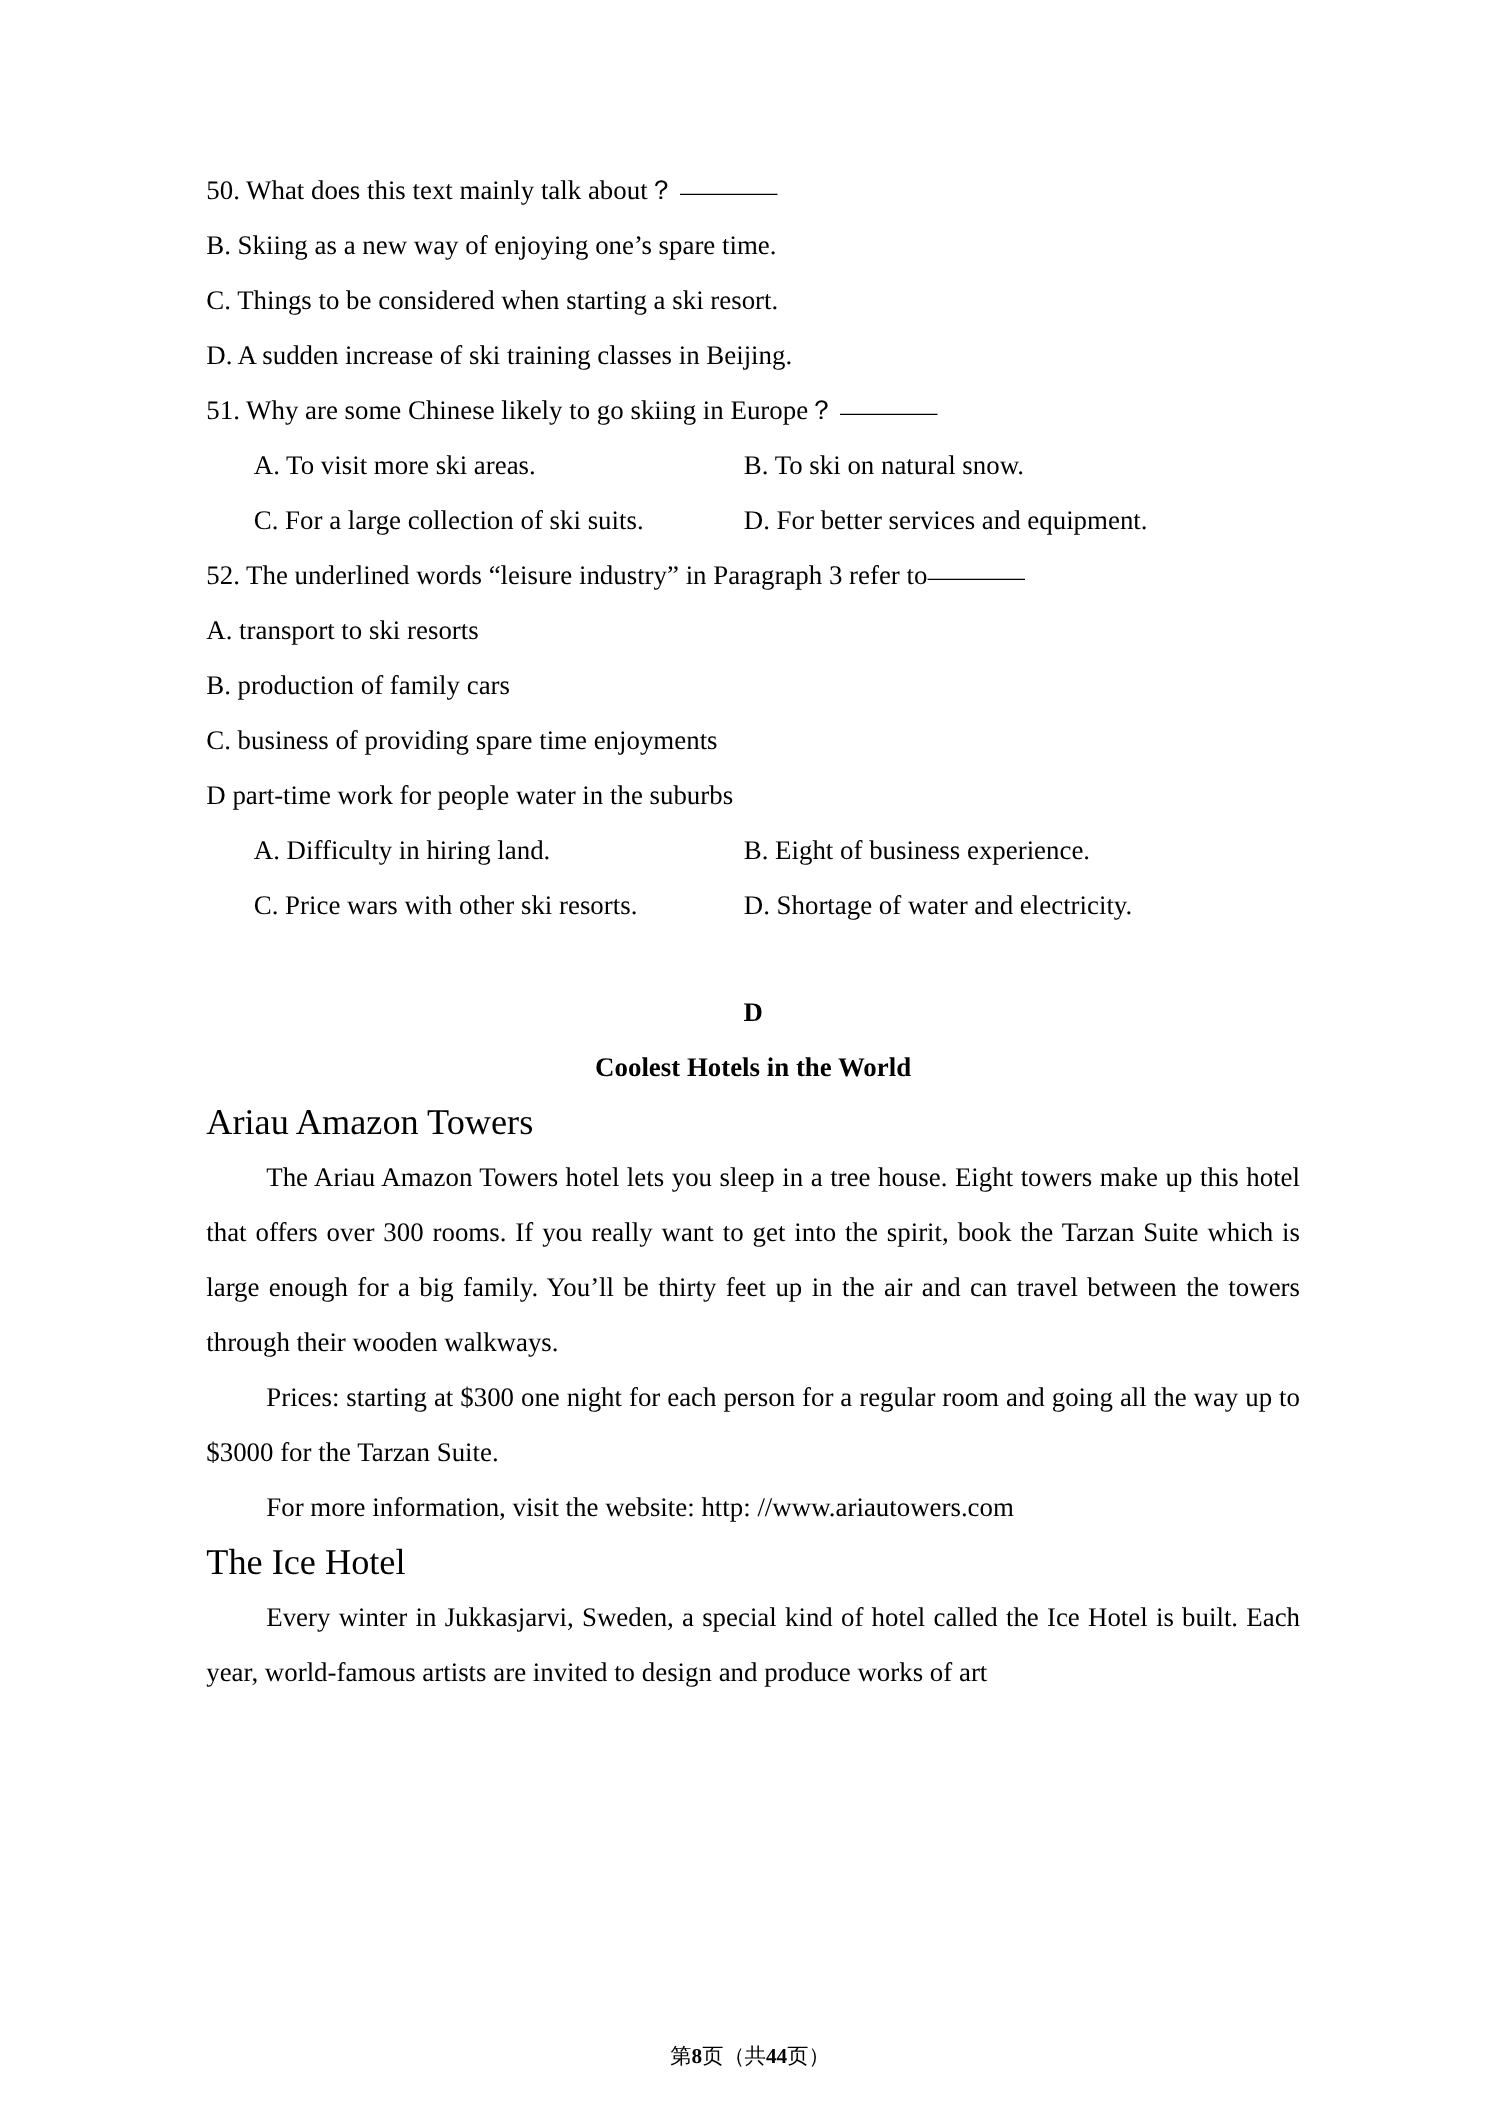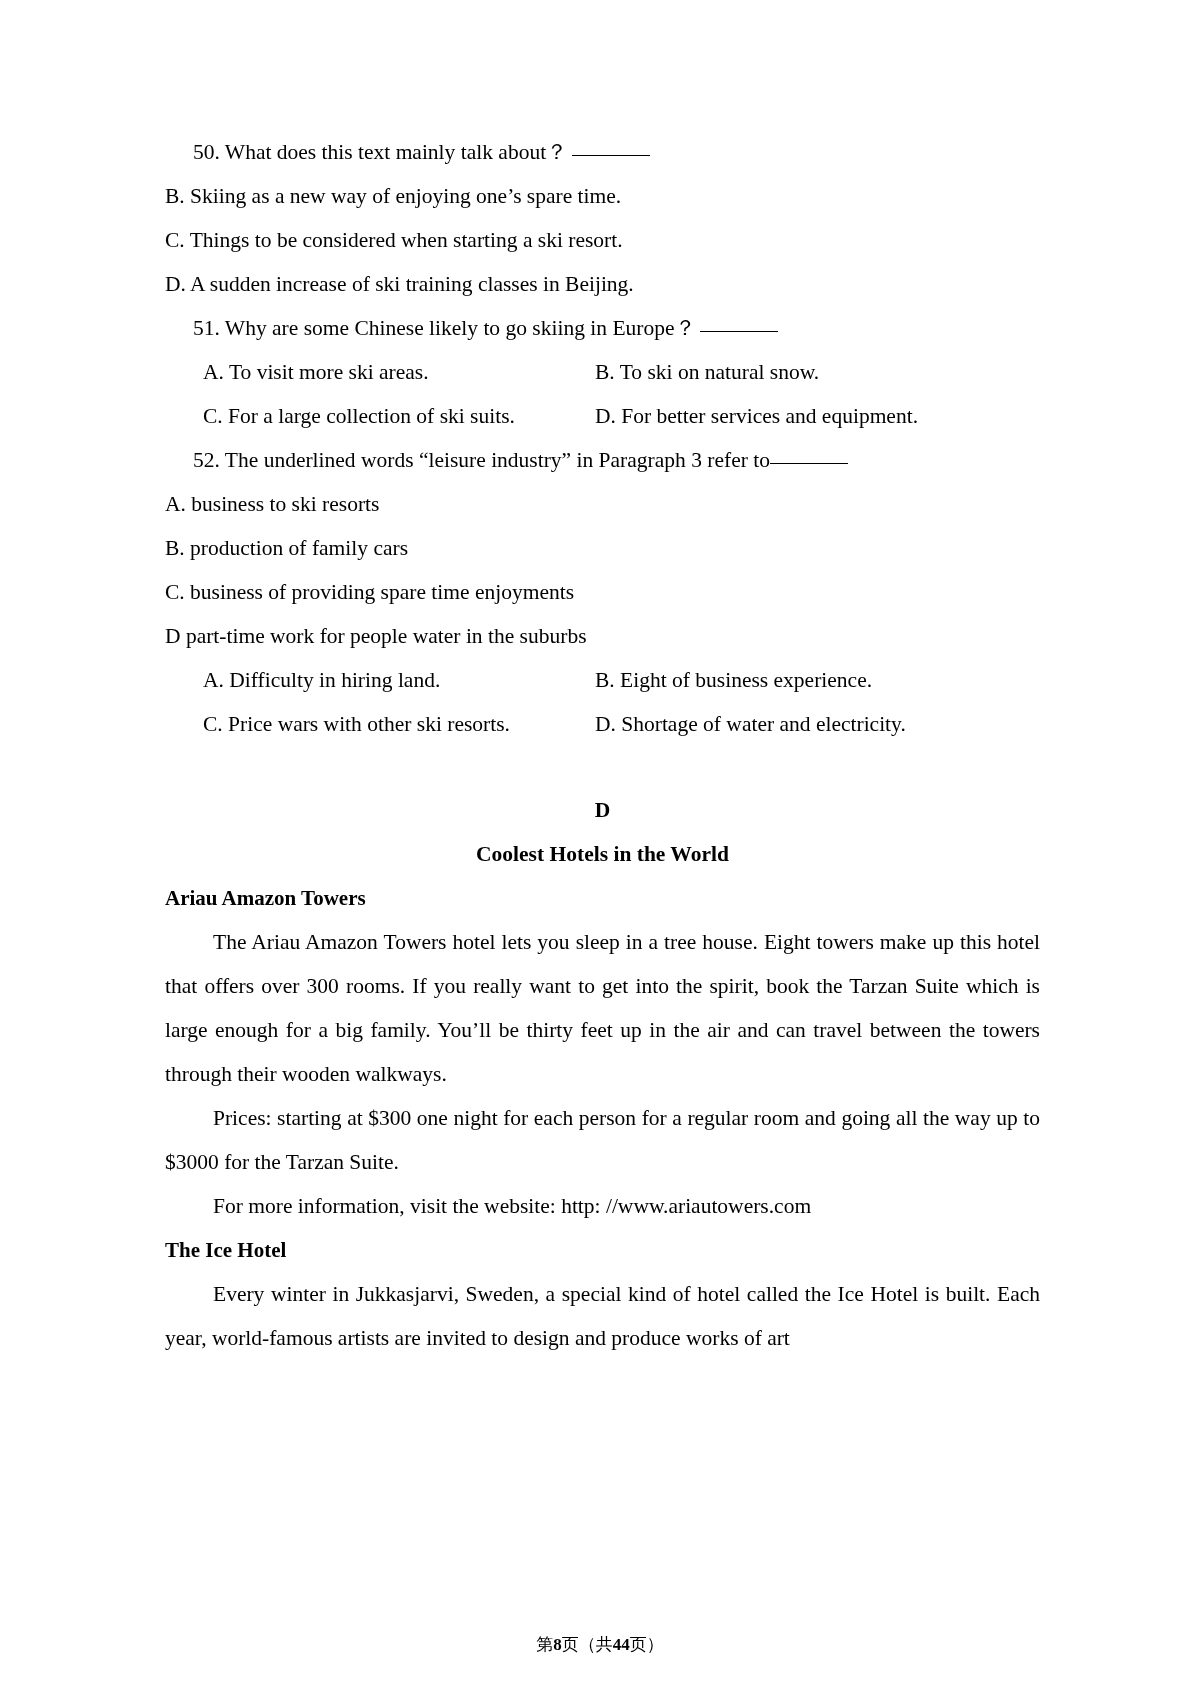--- a/index.html
+++ b/index.html
@@ -21,21 +21,20 @@
     top: 0;
     width: 1200px;
     height: 1698px;
     box-sizing: border-box;
     padding: 130px 160px 0 165px;
   }
   .qline {
     font-size: 21.5px;
     line-height: 44px;
     white-space: pre;
-    margin-left: 28px;
   }
   .optrow {
     font-size: 21.5px;
     line-height: 44px;
     display: block;
     white-space: pre;
   }
   .optrow .opt-a {
     display: inline-block;
     width: 392px;
@@ -54,22 +53,22 @@
   .section-gap {
     height: 42px;
   }
   .center-bold {
     text-align: center;
     font-weight: bold;
     font-size: 21.5px;
     line-height: 44px;
   }
   .sub-bold {
-    font-weight: bold;
-    font-size: 21px;
+    font-weight: normal;
+    font-size: 29px;
     line-height: 44px;
   }
   .para {
     font-size: 21.5px;
     line-height: 44px;
     text-align: justify;
     text-justify: inter-word;
     text-indent: 48px;
   }
   .para.nojustify {
@@ -94,21 +93,21 @@
   <div class="qline"><span>50. What does this text mainly talk about？</span><span class="blank-line"></span></div>
   <div class="optrow">B. Skiing as a new way of enjoying one’s spare time.</div>
   <div class="optrow">C. Things to be considered when starting a ski resort.</div>
   <div class="optrow">D. A sudden increase of ski training classes in Beijing.</div>
 
   <div class="qline"><span>51. Why are some Chinese likely to go skiing in Europe？</span><span class="blank-line"></span></div>
   <div class="optrow"><span class="opt-a">A. To visit more ski areas.</span><span>B. To ski on natural snow.</span></div>
   <div class="optrow"><span class="opt-a">C. For a large collection of ski suits.</span><span>D. For better services and equipment.</span></div>
 
   <div class="qline"><span>52. The underlined words “leisure industry” in Paragraph 3 refer to</span><span class="blank-line tight"></span></div>
-  <div class="optrow">A. business to ski resorts</div>
+  <div class="optrow">A. transport to ski resorts</div>
   <div class="optrow">B. production of family cars</div>
   <div class="optrow">C. business of providing spare time enjoyments</div>
   <div class="optrow">D part-time work for people water in the suburbs</div>
 
   <div class="optrow"><span class="opt-a">A. Difficulty in hiring land.</span><span>B. Eight of business experience.</span></div>
   <div class="optrow"><span class="opt-a">C. Price wars with other ski resorts.</span><span>D. Shortage of water and electricity.</span></div>
 
   <div class="section-gap"></div>
 
   <div class="center-bold">D</div>

